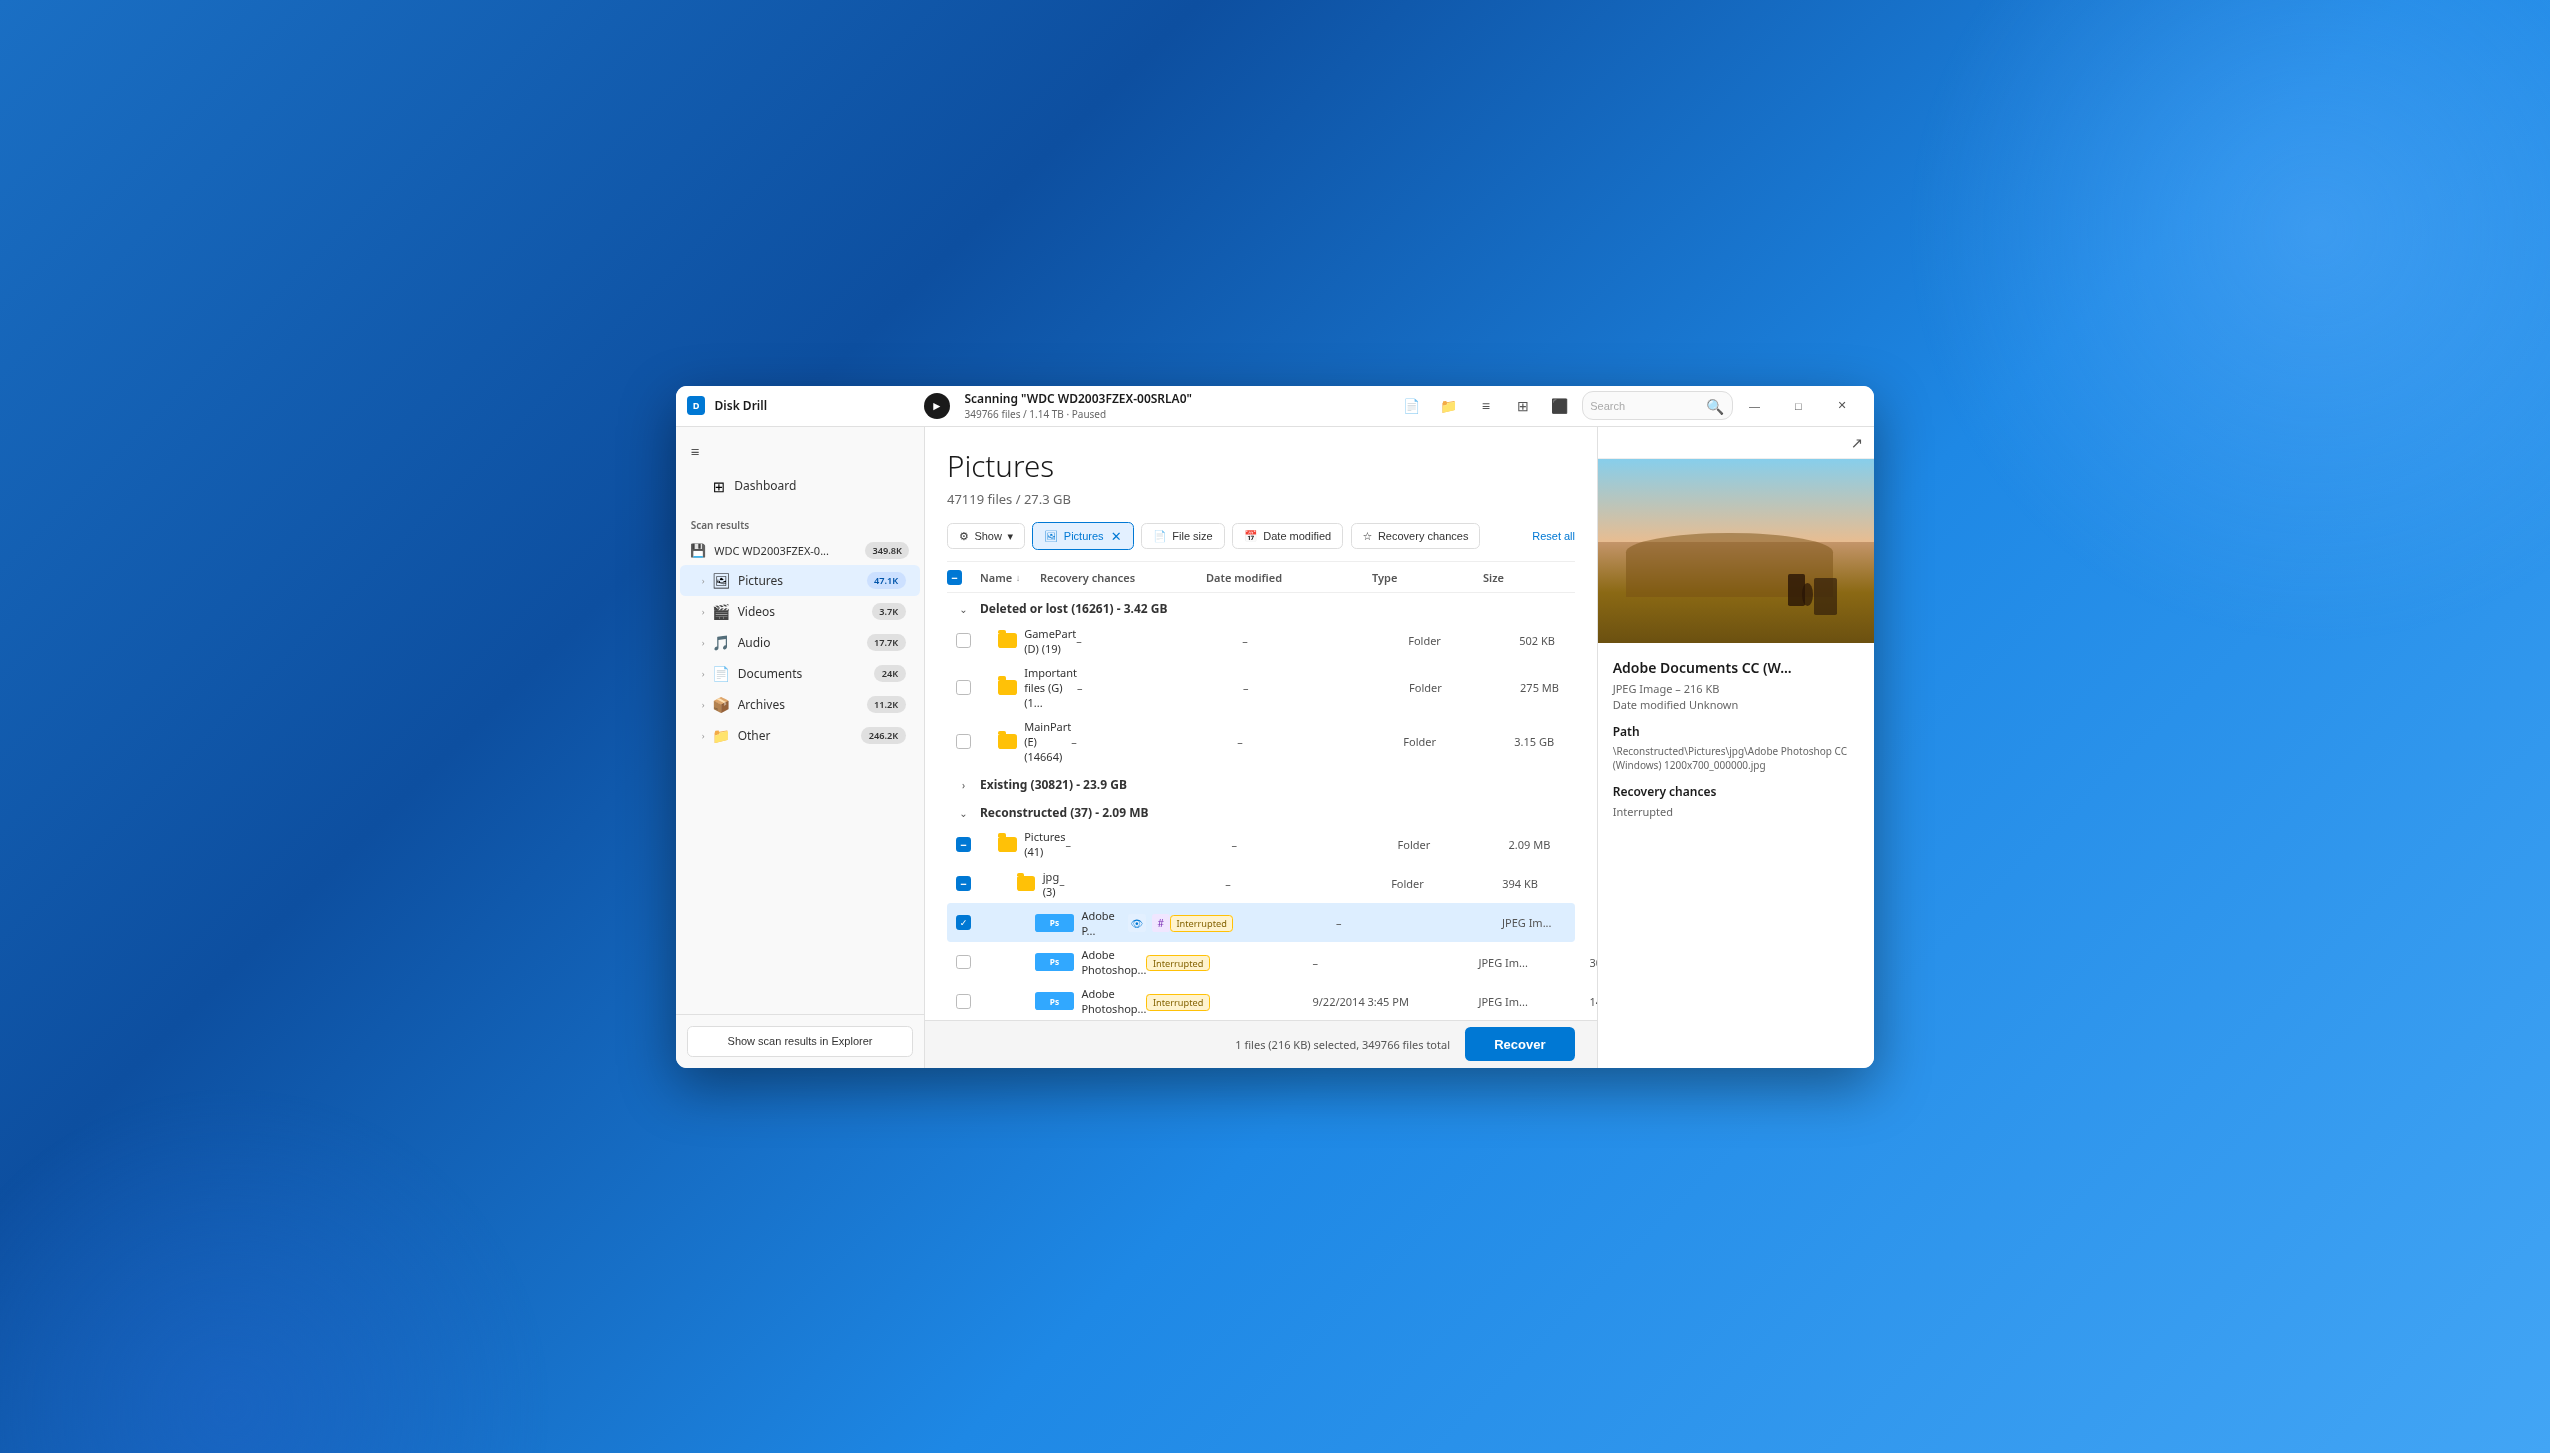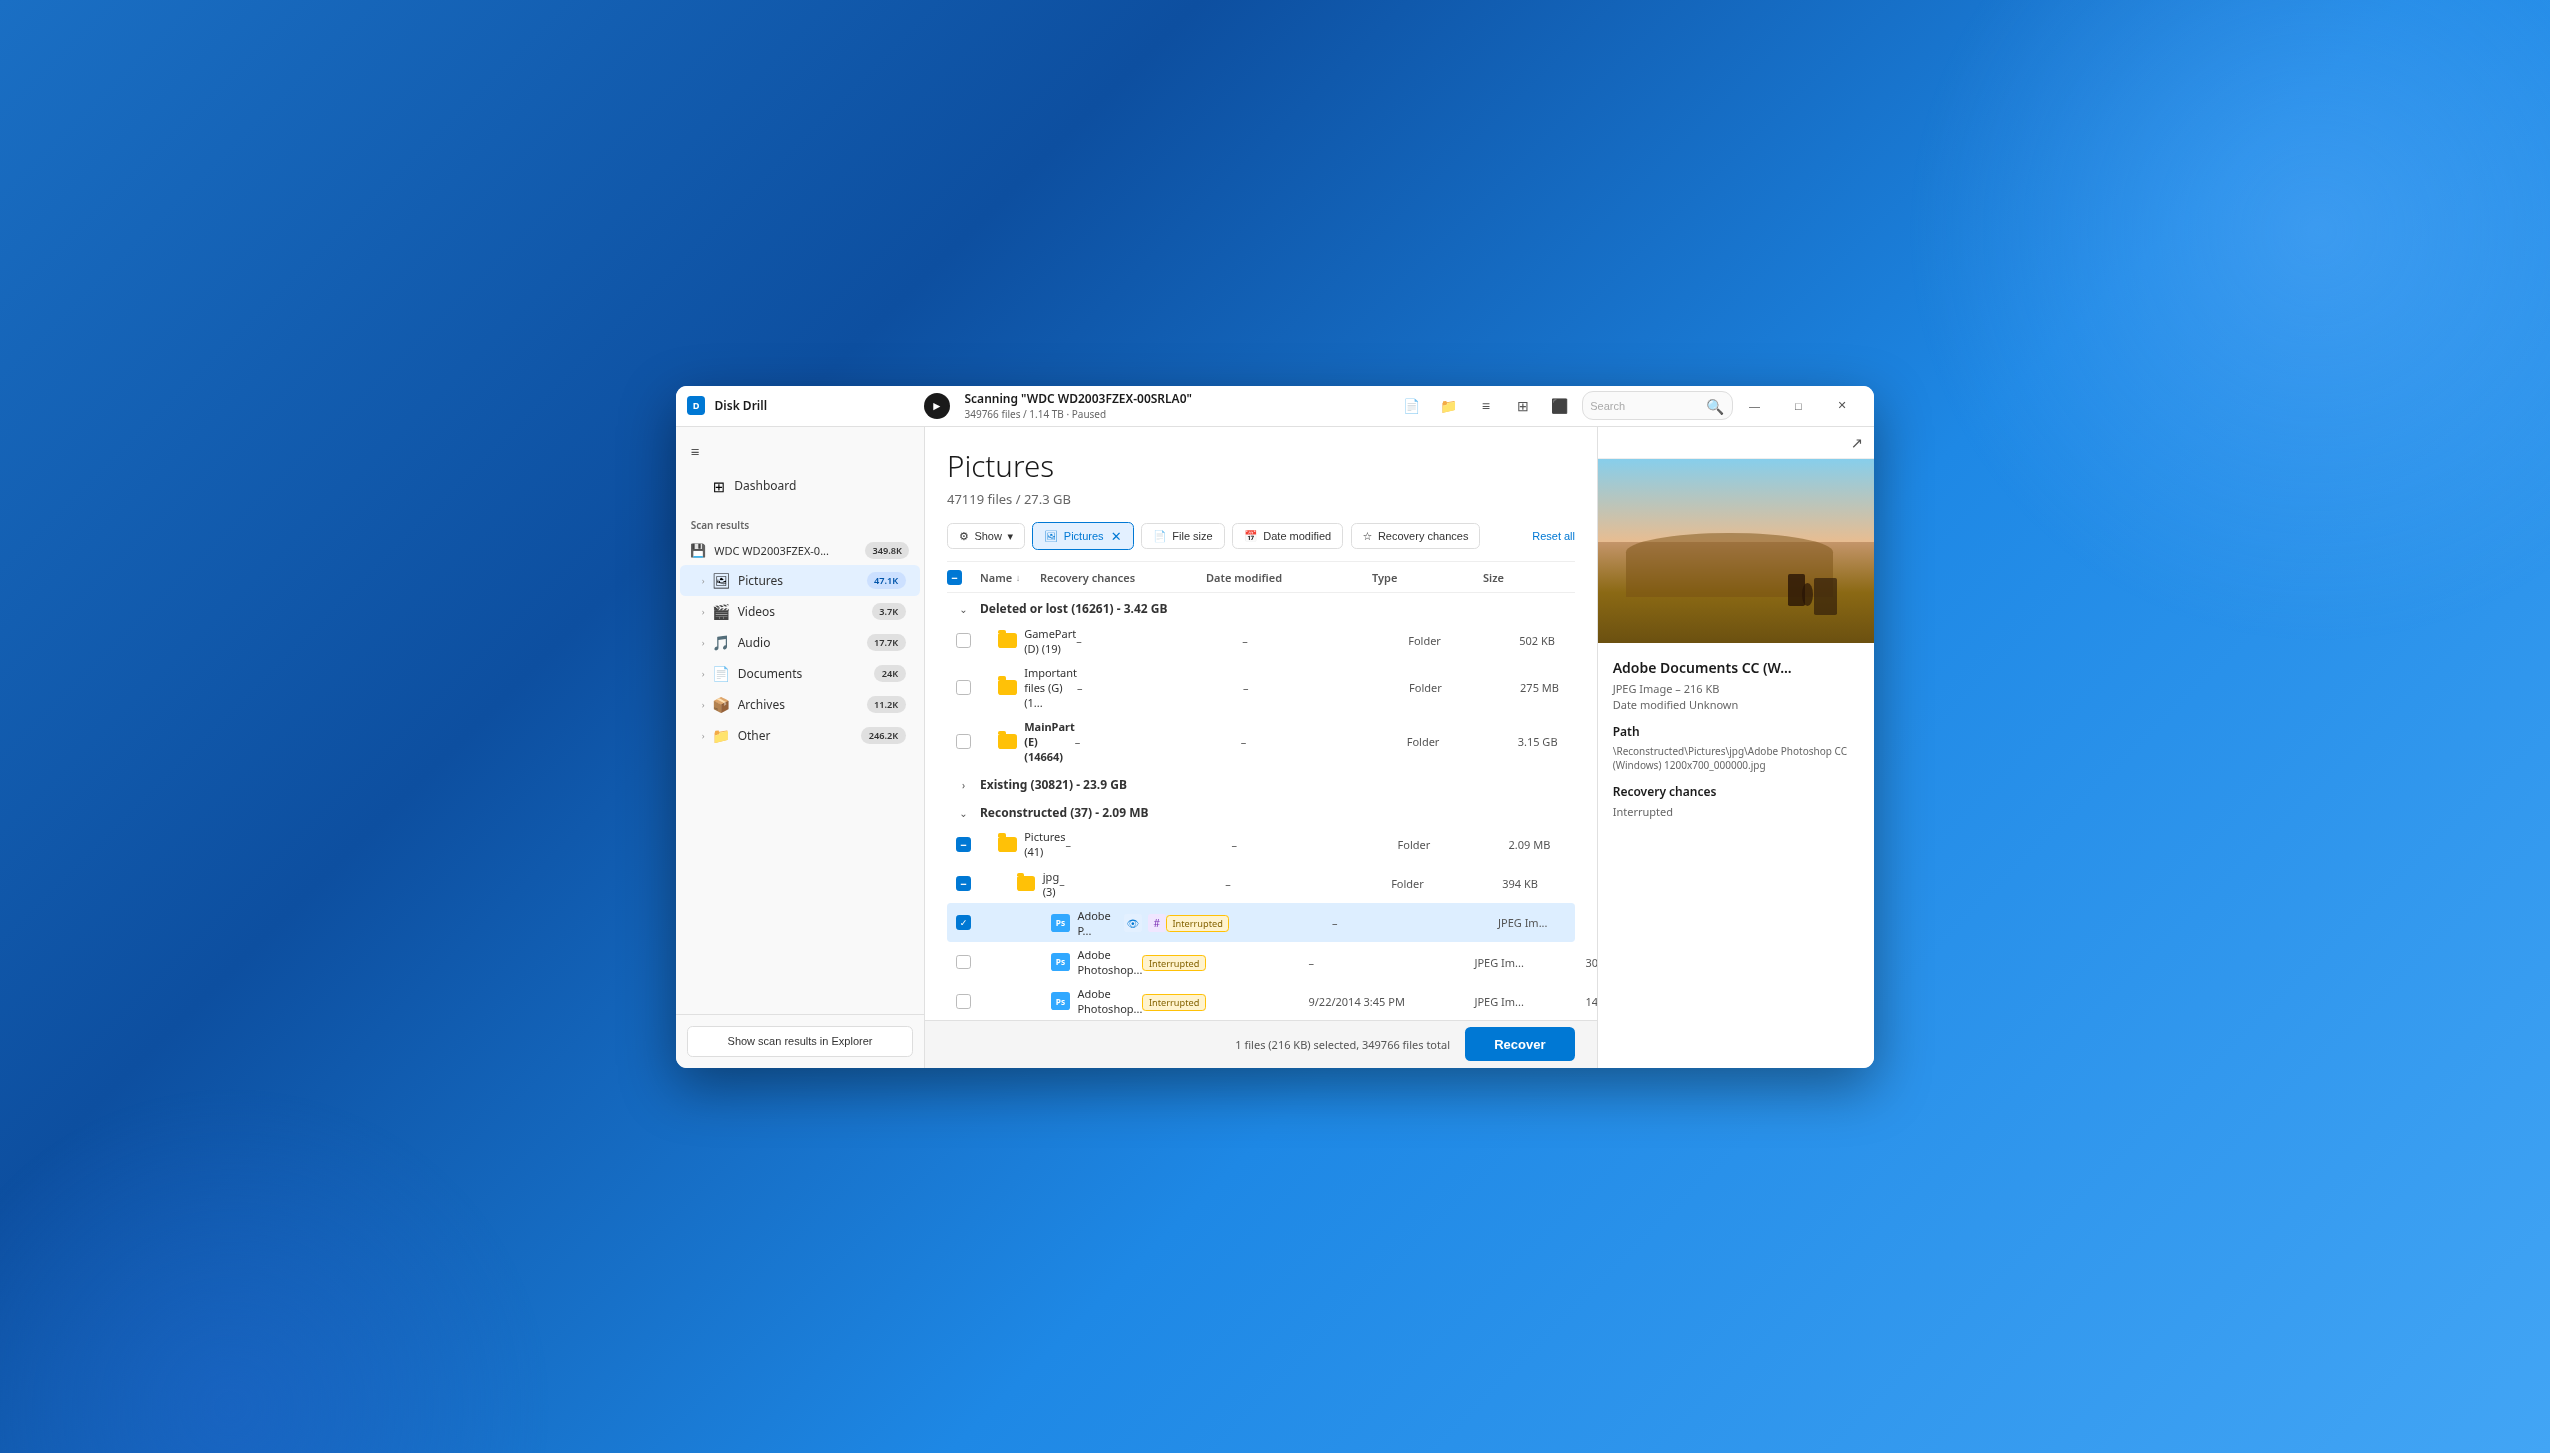--- a/index.html
+++ b/index.html
@@ -307,27 +307,26 @@
     }
     .folder-icon::before {
       content: '';
       position: absolute;
       top: -3.7px; left: 0;
       width: 7.4px; height: 3.7px;
       background: #ffc107;
       border-radius: 1.8px 1.8px 0 0;
     }
     .file-icon-ps {
-      width: 19px; height: 18.4px;
+      width: 39px; height: 18.4px;
       background: #31a8ff;
       border-radius: 2.8px;
       display: flex; align-items: center; justify-content: center;
       font-size: 8.3px; font-weight: bold; color: white;
       flex-shrink: 0;
-      margin-left: 16px;
     }
     .recovery-cell, .date-cell, .type-cell, .size-cell {
       font-size: 11px; color: #555;
     }
     .interrupted-badge {
       background: #fff3cd;
       border: 0.9px solid #ffc107;
       border-radius: 3.7px;
       padding: 0.9px 5.5px;
       font-size: 9.2px;
@@ -611,21 +610,21 @@
           </div>
           <div class="recovery-cell"><span class="recovery-cell">–</span></div>
           <div class="date-cell">–</div>
           <div class="type-cell">Folder</div>
           <div class="size-cell">275 MB</div>
         </div>
             <div class="file-row">
           <div class="checkbox-cell">
                 <div class="checkbox"></div>
               </div>
-          <div class="name-cell" style="padding-left:18.4px;font-weight:bold;">
+          <div class="name-cell" style="padding-left:18.4px;">
             <div class="folder-icon"></div>
             <span>MainPart (E) (14664)</span>
 
           </div>
           <div class="recovery-cell"><span class="recovery-cell">–</span></div>
           <div class="date-cell">–</div>
           <div class="type-cell">Folder</div>
           <div class="size-cell">3.15 GB</div>
         </div>
             <div class="group-row">

